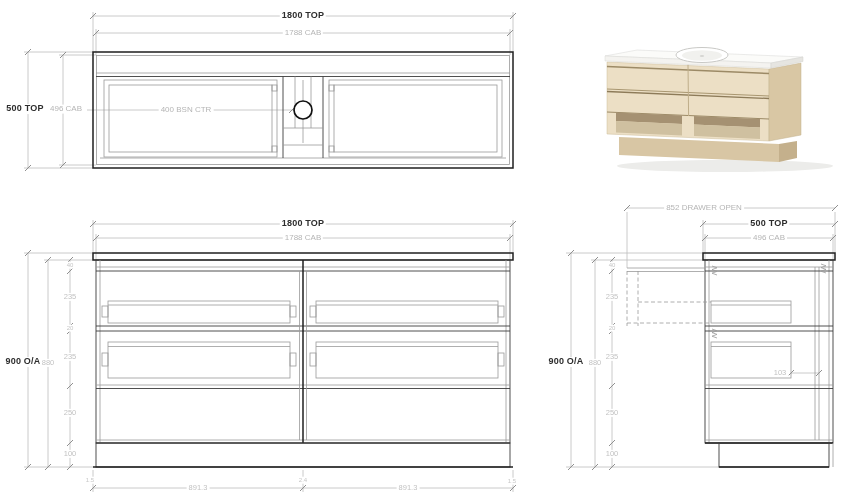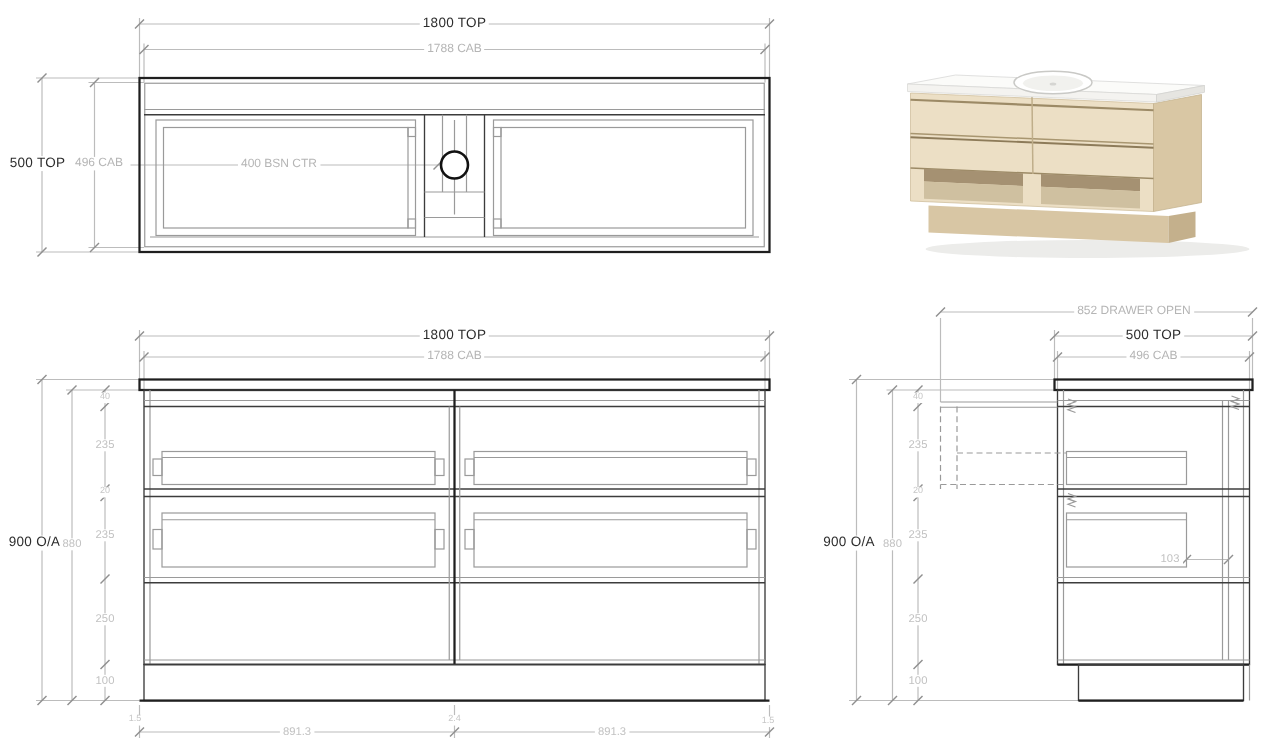--- a/index.html
+++ b/index.html
@@ -9,21 +9,21 @@
   
   .ln-h{stroke:#1f1f1f;stroke-width:1.5;fill:none;}
   .ln-m{stroke:#3c3c3c;stroke-width:0.9;fill:none;}
   .ln-l{stroke:#9a9a9a;stroke-width:0.8;fill:none;}
   .ln-d{stroke:#bcbcbc;stroke-width:0.8;fill:none;}
   .ln-dash{stroke:#9a9a9a;stroke-width:0.8;fill:none;stroke-dasharray:4 2.5;}
   .tk{stroke:#8f8f8f;stroke-width:1;fill:none;}
   
   .lbl{position:absolute;transform:translate(-50%,-50%);background:#fff;
        padding:0 2px;white-space:nowrap;line-height:1.1;}
-  .dk{color:#2d2d2d;font-size:9px;font-weight:400;letter-spacing:.2px;}
+  .dk{color:#2d2d2d;font-size:9px;font-weight:700;letter-spacing:.2px;}
   .gy{color:#b5b5b5;font-size:8px;text-align:center;}
   .gy2{color:#c2c2c2;font-size:7.5px;text-align:center;}
   .tiny{color:#c6c6c6;font-size:6px;padding:0 1px;}
 </style>
 </head>
 <body>
 
 <div id="canvas">
 
 <svg width="846" height="502" viewBox="0 0 846 502">
@@ -294,21 +294,21 @@
 <span class="lbl tiny" style="left:70px;top:328px">20</span>
 <span class="lbl gy2" style="left:70px;top:357px">235</span>
 <span class="lbl gy2" style="left:70px;top:413px">250</span>
 <span class="lbl gy2" style="left:70px;top:454px">100</span>
 <span class="lbl tiny" style="left:90px;top:480px">1.5</span>
 <span class="lbl gy2" style="left:198px;top:488px">891.3</span>
 <span class="lbl tiny" style="left:303px;top:480px">2.4</span>
 <span class="lbl gy2" style="left:408px;top:488px">891.3</span>
 <span class="lbl tiny" style="left:512px;top:481px">1.5</span>
 
-<span class="lbl gy" style="left:756px;top:208px">852 DRAWER OPEN</span>
+<span class="lbl gy" style="left:704px;top:208px">852 DRAWER OPEN</span>
 <span class="lbl dk" style="left:769px;top:224px">500 TOP</span>
 <span class="lbl gy" style="left:769px;top:238px">496 CAB</span>
 <span class="lbl dk" style="left:566px;top:362px">900 O/A</span>
 <span class="lbl gy2" style="left:595px;top:363px">880</span>
 <span class="lbl tiny" style="left:612px;top:265px">40</span>
 <span class="lbl gy2" style="left:612px;top:297px">235</span>
 <span class="lbl tiny" style="left:612px;top:328px">20</span>
 <span class="lbl gy2" style="left:612px;top:357px">235</span>
 <span class="lbl gy2" style="left:612px;top:413px">250</span>
 <span class="lbl gy2" style="left:612px;top:454px">100</span>

